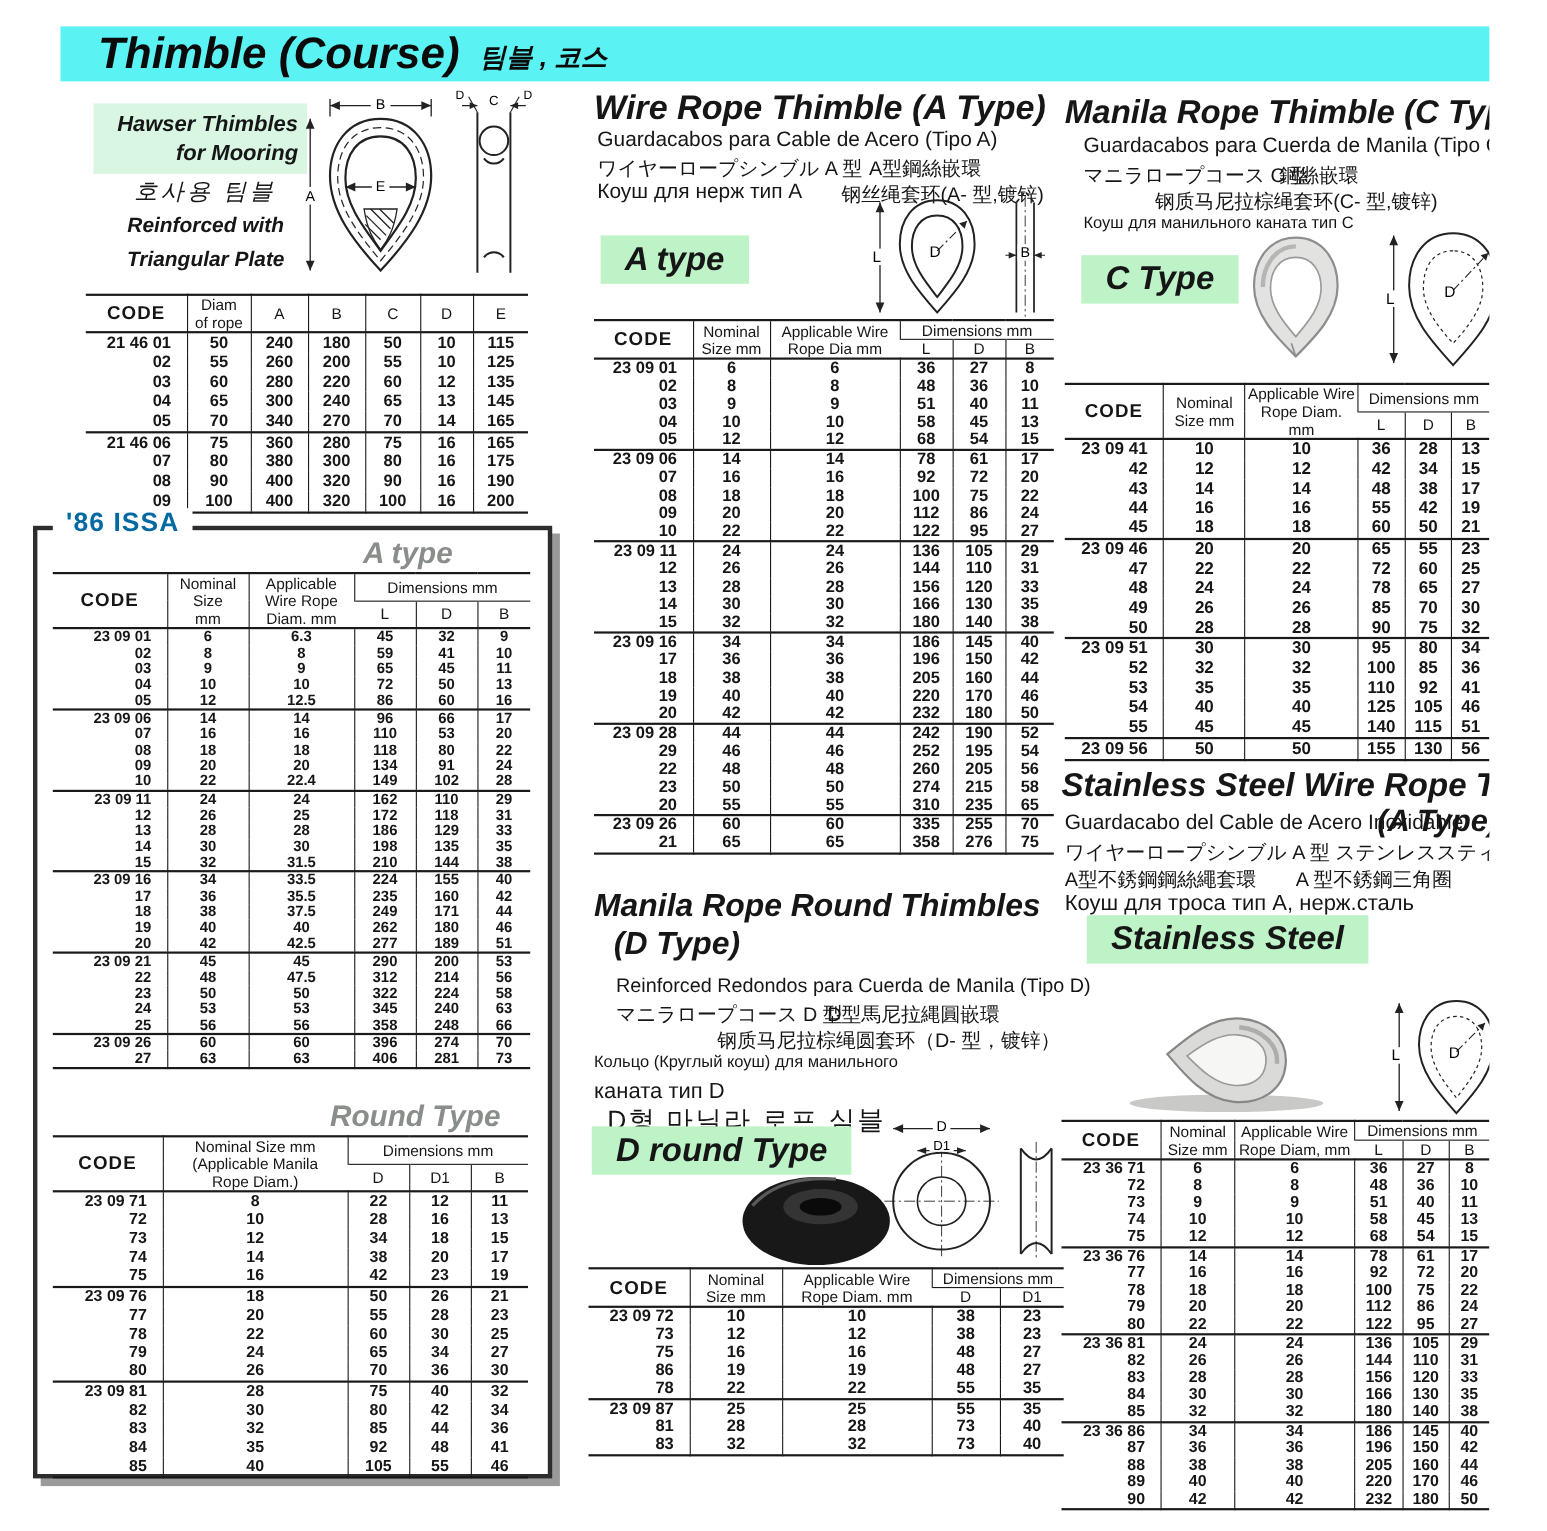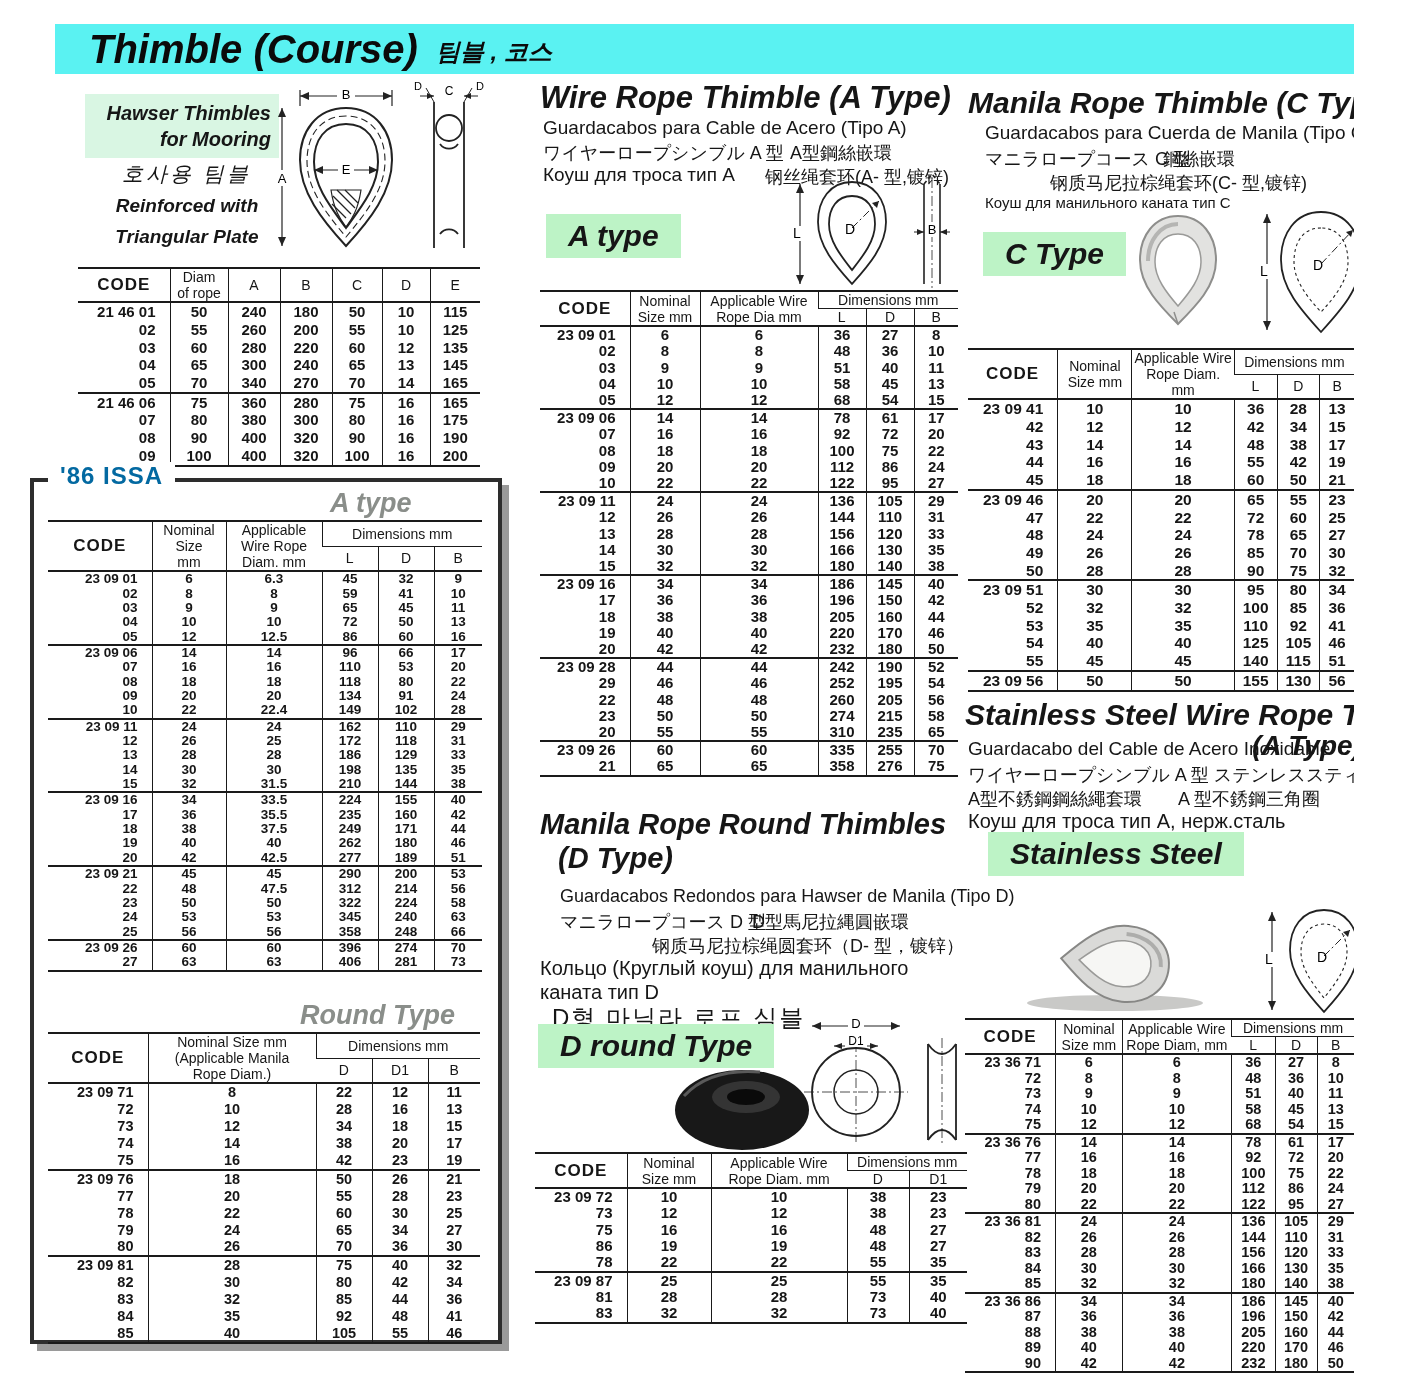--- a/index.html
+++ b/index.html
@@ -625,21 +625,21 @@
           <td>55</td>
           <td>46</td>
         </tr>
       </tbody>
     </table>
 
   <div class="abs sec-title" style="left:540px;top:80px;font-size:31px;">Wire Rope Thimble (A Type)</div>
   <div class="abs sub" style="left:543px;top:117px;">Guardacabos para Cable de Acero (Tipo A)</div>
   <div class="abs sub-s" style="left:543px;top:141px;">ワイヤーロープシンブル A 型</div>
   <div class="abs sub-s" style="left:790px;top:141px;">A型鋼絲嵌環</div>
-  <div class="abs sub-s" style="left:543px;top:164px;font-size:19px;">Коуш для троса тип A</div>
+  <div class="abs sub-s" style="left:543px;top:164px;font-size:19px;">Коуш для нерж тип A</div>
   <div class="abs sub-s" style="left:765px;top:165px;">钢丝绳套环(A- 型,镀锌)</div>
   <div class="abs badge" style="left:546px;top:214px;">A type</div>
 
   <svg class="abs" style="left:752px;top:172px;" width="205" height="120" viewBox="0 0 205 120">
     <g stroke="#222" fill="none" stroke-width="1.8">
       <path d="M100 10 C78 10 66 28 66 50 C66 74 84 94 100 112 C116 94 134 74 134 50 C134 28 122 10 100 10 Z"></path>
       <path d="M100 24 C85 24 77 36 77 52 C77 69 89 84 100 98 C111 84 123 69 123 52 C123 36 115 24 100 24 Z"></path>
     </g>
     <line x1="100" y1="56" x2="127" y2="29" stroke="#222" stroke-width="1" stroke-dasharray="8 3 2 3"></line>
     <polygon points="127,29 120,31 125,36" fill="#222"></polygon>
@@ -912,25 +912,25 @@
           <td>65</td>
           <td>358</td>
           <td>276</td>
           <td>75</td>
         </tr>
       </tbody>
     </table>
 
   <div class="abs sec-title" style="left:540px;top:808px;font-size:29px;">Manila Rope Round Thimbles</div>
   <div class="abs sec-title" style="left:558px;top:842px;font-size:29px;">(D Type)</div>
-  <div class="abs sub-s" style="left:560px;top:886px;">Guardacabos Redondos para Hawser de Manila (Tipo D)</div>
+  <div class="abs sub-s" style="left:560px;top:886px;">Reinforced Redondos para Cuerda de Manila (Tipo D)</div>
   <div class="abs sub-s" style="left:560px;top:910px;">マニラロープコース D 型</div>
   <div class="abs sub-s" style="left:752px;top:910px;">D型馬尼拉縄圓嵌環</div>
   <div class="abs sub-s" style="left:652px;top:934px;">钢质马尼拉棕绳圆套环（D- 型，镀锌）</div>
-  <div class="abs sub" style="left:540px;top:957px;font-size:20px;">Кольцо (Круглый коуш) для манильного</div>
+  <div class="abs sub" style="left:540px;top:957px;font-size:15px;">Кольцо (Круглый коуш) для манильного</div>
   <div class="abs sub" style="left:540px;top:981px;font-size:20px;">каната тип D</div>
   <div class="abs" style="left:552px;top:1002px;font-size:24px;letter-spacing:2px;">D형 마닐라 로프 심블</div>
   <div class="abs badge" style="left:538px;top:1024px;">D round Type</div>
 
   <svg class="abs" style="left:668px;top:1060px;" width="155" height="95" viewBox="0 0 155 95">
     <ellipse cx="74" cy="50" rx="67" ry="40" fill="#181818"></ellipse>
     <ellipse cx="78" cy="37" rx="34" ry="16" fill="#343434"></ellipse>
     <ellipse cx="78" cy="37" rx="19" ry="8" fill="#0a0a0a"></ellipse>
     <path d="M16 36 Q42 8 92 12" stroke="#5a5a5a" stroke-width="3" fill="none"></path>
   </svg>

